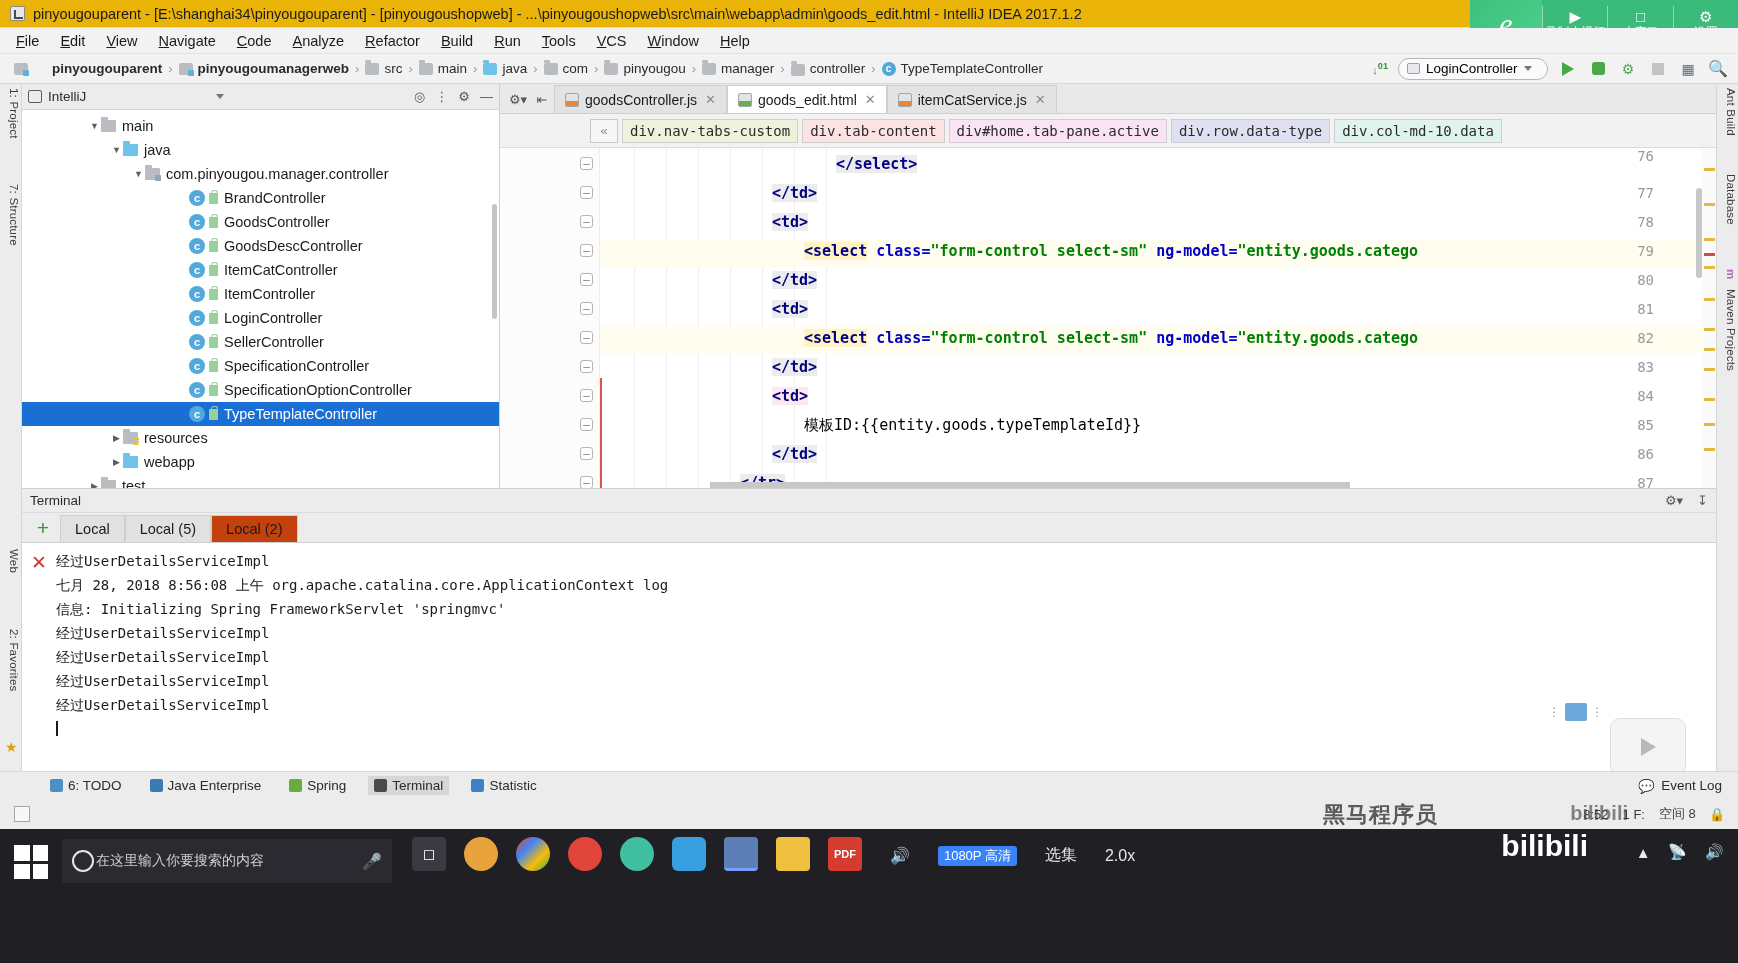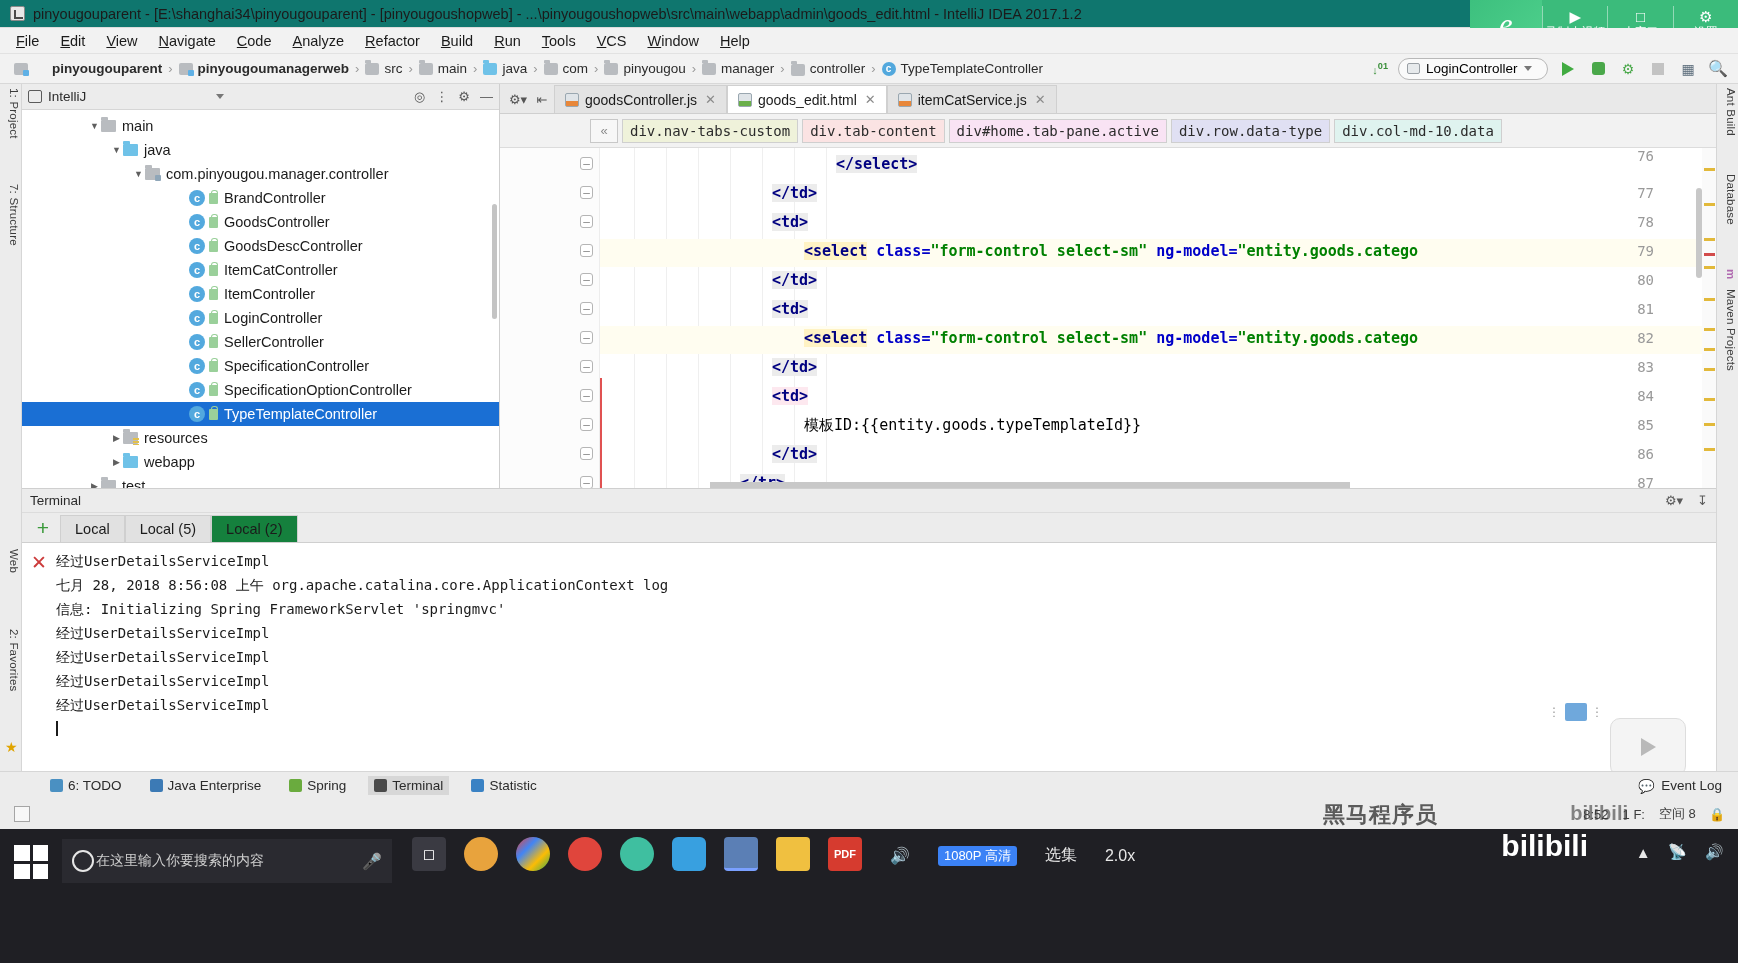--- a/index.html
+++ b/index.html
@@ -2,21 +2,21 @@
 <html><head>
 <meta charset="utf-8">
 <style>
   * { box-sizing: border-box; margin:0; padding:0; }
   html,body { width:1738px; height:963px; overflow:hidden; background:#f2f2f2;
     font-family:"Liberation Sans", sans-serif; }
   .app { position:relative; width:1738px; height:963px; }
 
   
   .titlebar { position:absolute; left:0; top:0; width:1540px; height:28px;
-    background:#0f766e; display:flex; align-items:center; padding-left:10px;
+    background:#eab308; display:flex; align-items:center; padding-left:10px;
     border-bottom:1px solid #dcdcdc; }
   .title-ico { width:15px; height:15px; background:#e8e8e8; border:1px solid #8a8a8a;
     border-radius:2px; margin-right:8px; position:relative; flex:none; }
   .title-ico:after{ content:""; position:absolute; left:3px; top:3px; width:7px; height:7px;
     border-left:2px solid #4a4a4a; border-bottom:2px solid #4a4a4a;}
   .title-text { font-size:14.5px; color:#1b1b1b; white-space:nowrap; }
 
   
   .recorder { position:absolute; right:0px; top:0px; width:268px; height:48px;
     background:#3bbb7b; display:flex; align-items:center; color:#fff;
@@ -165,21 +165,21 @@
     border-top:1px solid #cfcfcf; }
   .term-title { height:24px; background:#ececec; display:flex; align-items:center;
     padding:0 8px; font-size:13.5px; color:#2b2b2b; border-bottom:1px solid #dcdcdc;}
   .tt-right { margin-left:auto; display:flex; align-items:center; gap:14px; color:#5a5a5a; font-size:13px;}
   .term-tabs { height:30px; background:#ececec; display:flex; align-items:flex-end; padding-left:4px;
     border-bottom:1px solid #cfcfcf; }
   .plusbtn { width:34px; height:28px; color:#3a9a3a; font-size:21px; display:flex;
     align-items:center; justify-content:center; }
   .ttab { height:27px; display:flex; align-items:center; padding:0 14px; font-size:14.5px;
     color:#1b1b1b; background:#e1e1e1; border:1px solid #cfcfcf; border-bottom:none;}
-  .ttab.active { background:#15803d; }
+  .ttab.active { background:#c2410c; }
   .term-body { position:relative; height:229px; background:#fff; display:flex; }
   .term-side { width:34px; padding-top:8px; display:flex; flex-direction:column;
     align-items:center; gap:10px; color:#cc3b3b; font-size:19px; }
   .term-out { flex:1; padding:6px 0 0 0; font-family:"DejaVu Sans Mono", monospace;
     font-size:14px; color:#1b1b1b; line-height:24px; }
   .term-out .ln { white-space:pre; }
   .cursor-blk { display:inline-block; width:2px; height:15px; background:#1b1b1b;
     vertical-align:-2px; }
   .tinyfloat{position:absolute;right:112px;top:160px;display:flex;align-items:center;gap:4px;}
   .tf-dots{color:#9a9a9a;font-size:12px;letter-spacing:1px;line-height:8px;}

